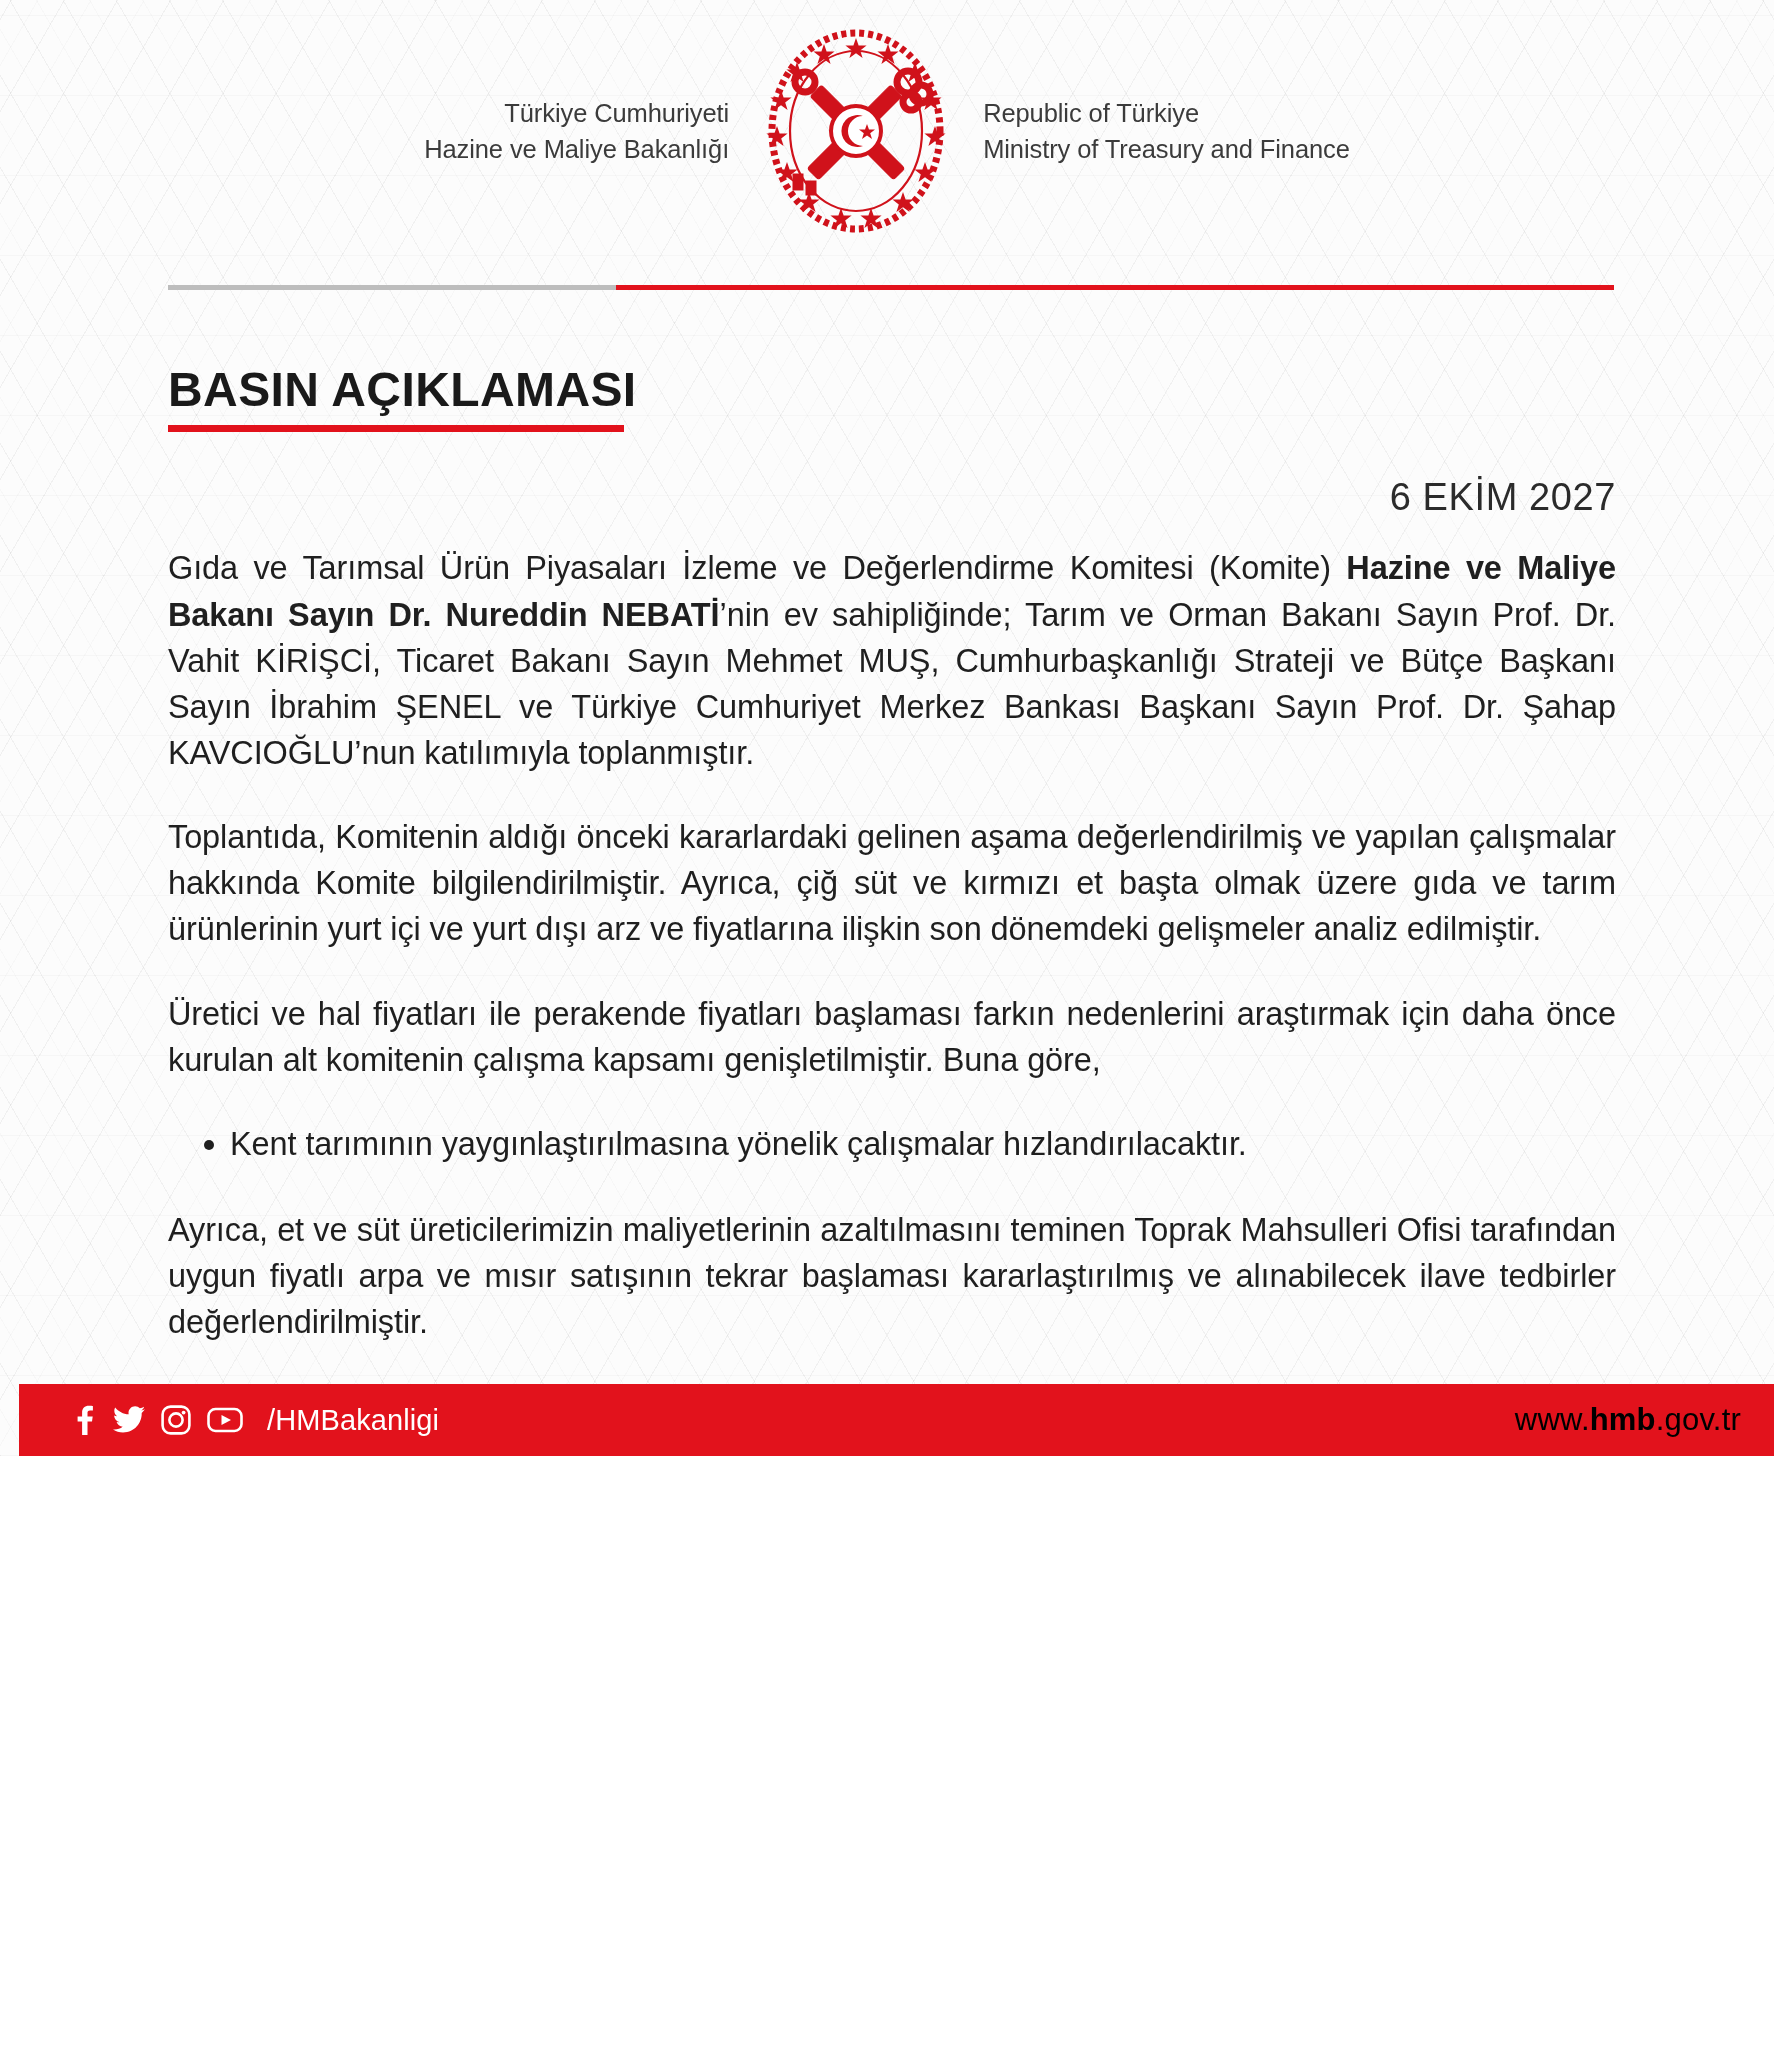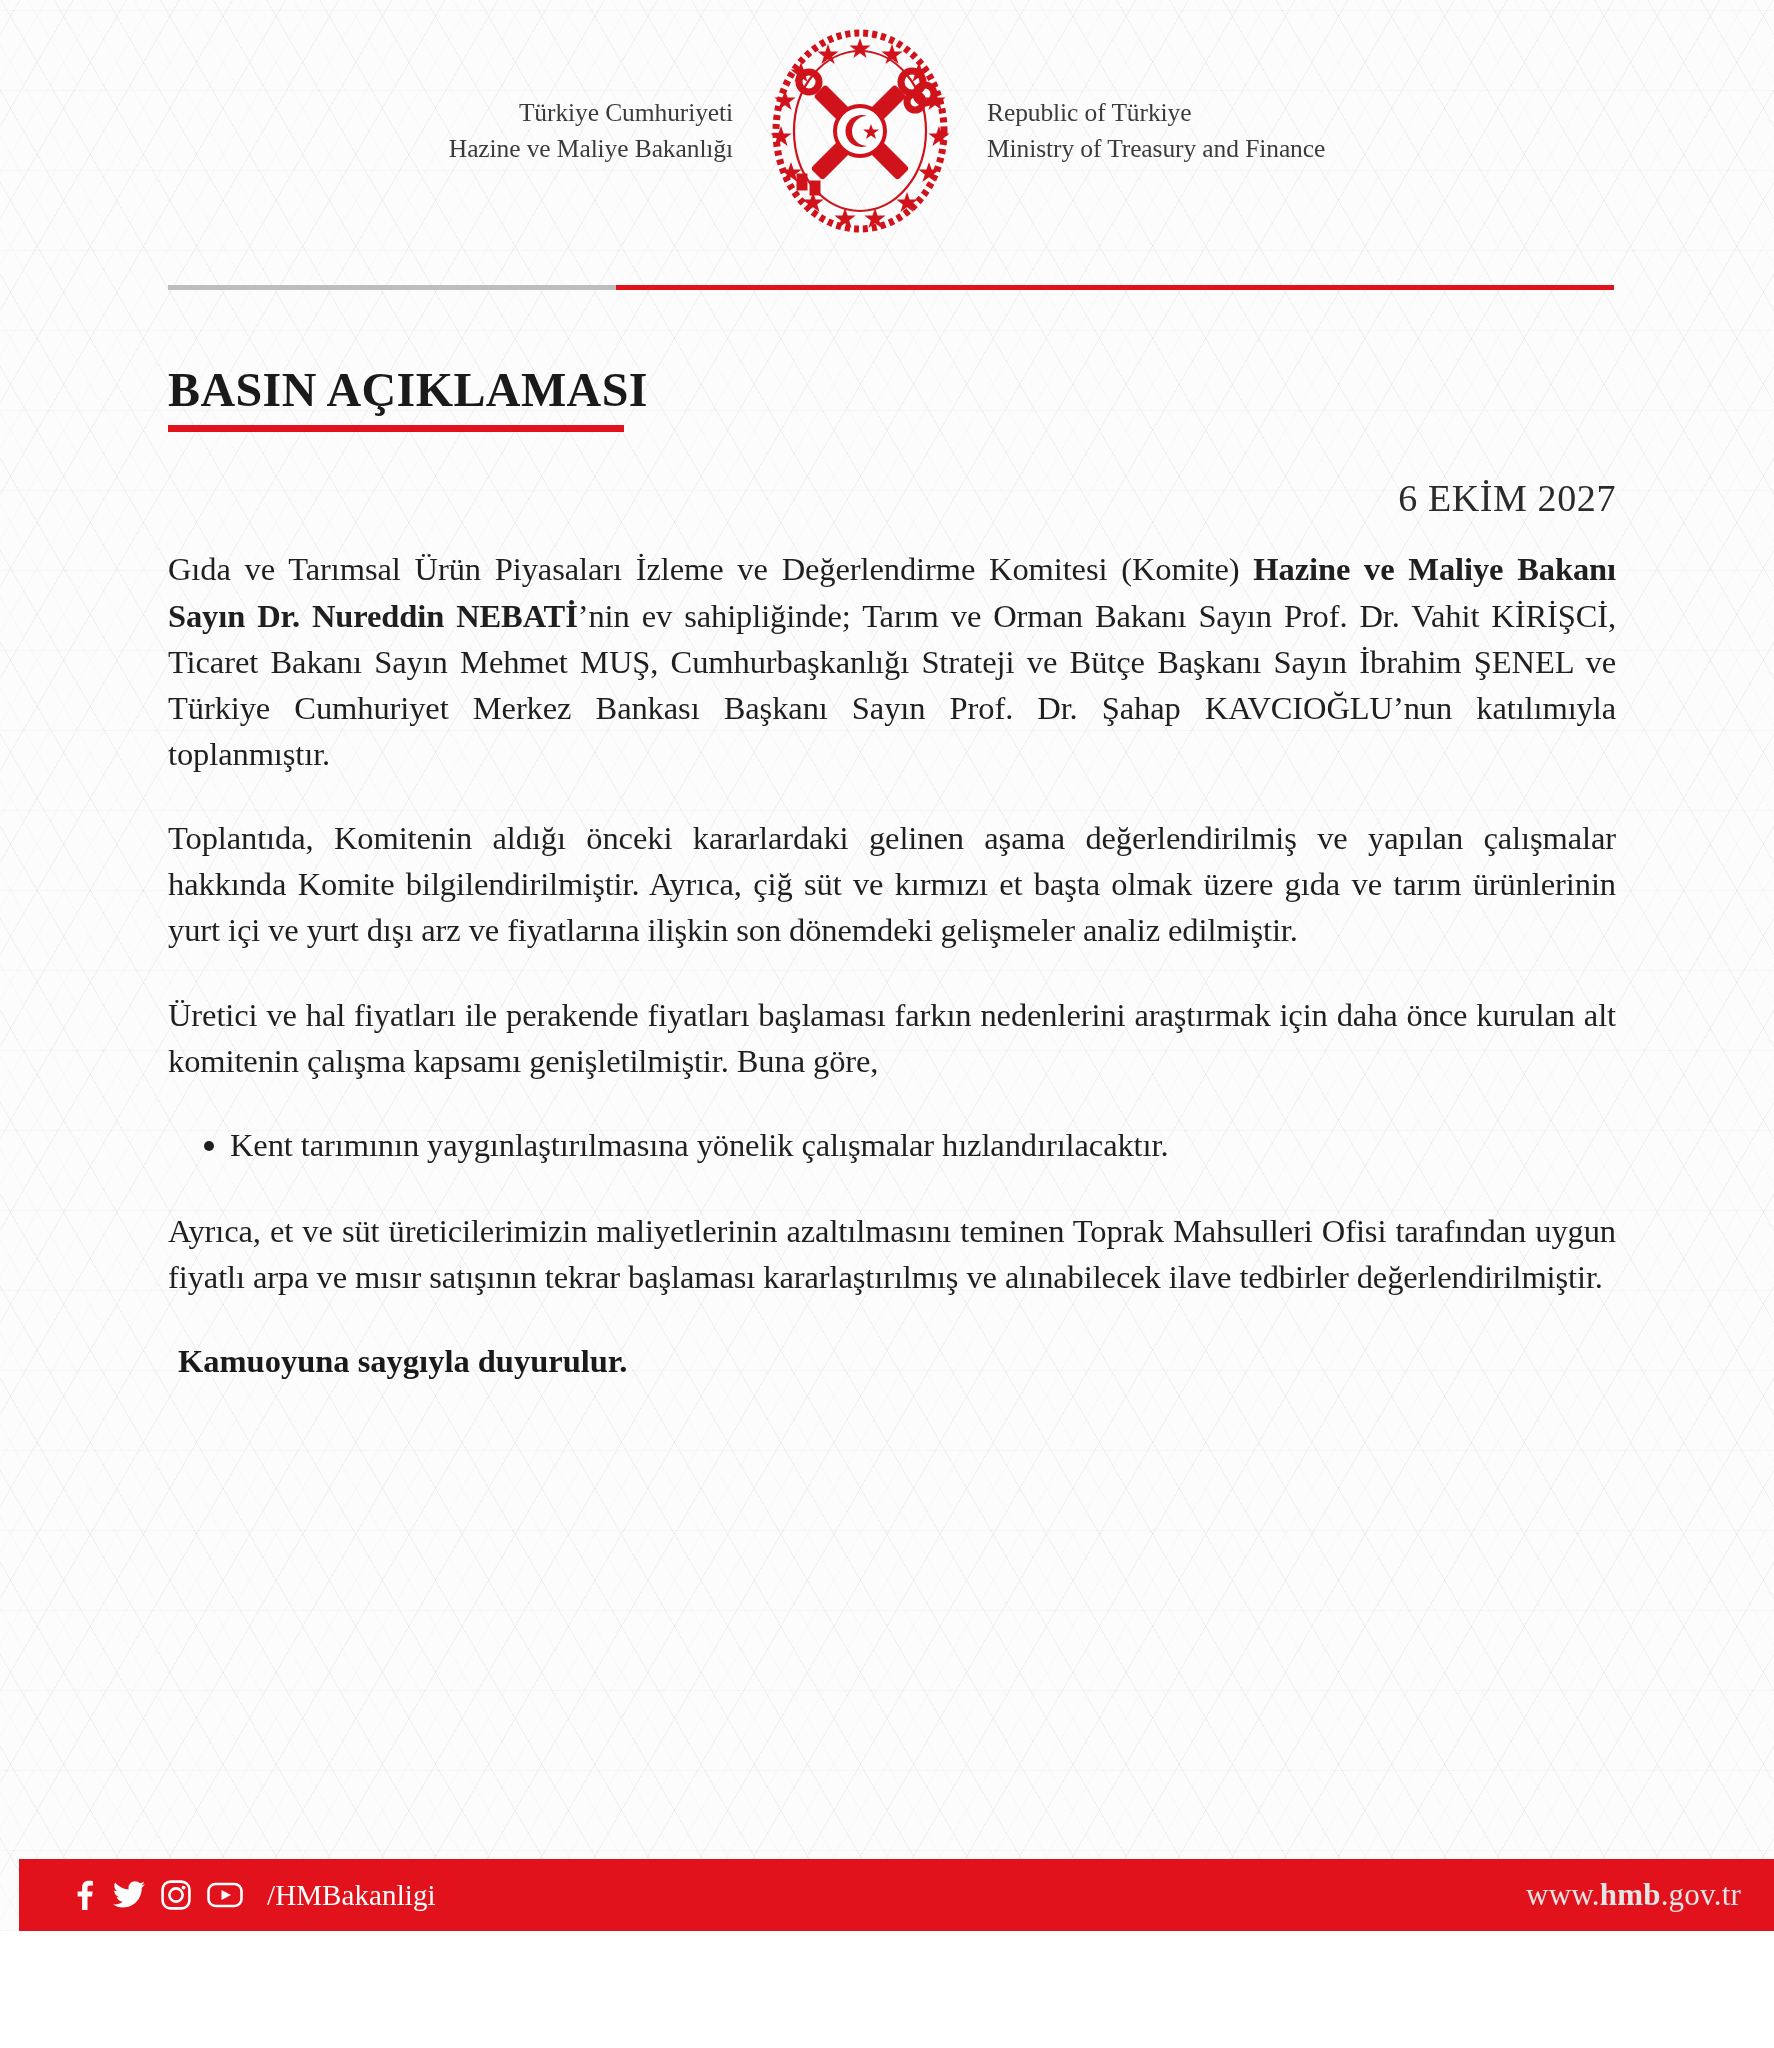--- a/index.html
+++ b/index.html
@@ -3,24 +3,24 @@
 <meta charset="utf-8">
 <style>
   html, body {
     margin: 0;
     padding: 0;
     background: #ffffff;
   }
   .page {
     position: relative;
     width: 1774px;
-    height: 1931px;
+    height: 1456px;
     overflow: hidden;
     background-color: #fcfcfc;
-    font-family: Liberation Serif, serif;
+    font-family: Liberation Sans, sans-serif;
     
     background-image:
       repeating-linear-gradient(60deg, rgba(0,0,0,0.028) 0 1px, transparent 1px 46px),
       repeating-linear-gradient(-60deg, rgba(0,0,0,0.028) 0 1px, transparent 1px 46px),
       repeating-linear-gradient(0deg, rgba(0,0,0,0.022) 0 1px, transparent 1px 80px),
       repeating-linear-gradient(60deg, rgba(0,0,0,0.018) 0 1px, transparent 1px 23px),
       repeating-linear-gradient(-60deg, rgba(0,0,0,0.018) 0 1px, transparent 1px 23px);
   }
 
   
@@ -169,21 +169,21 @@
     gap: 16px;
   }
   .social svg { display: block; }
   .social-handle {
     color: #ffffff;
     font-size: 29px;
     margin-left: 8px;
     letter-spacing: 0.1px;
   }
   .site {
-    color: #e5e5e5;
+    color: #000000;
     font-size: 31px;
     letter-spacing: 0.2px;
   }
   .site b { font-weight: bold; }
 </style>
 </head>
 <body>
 
 <div class="page">
 

